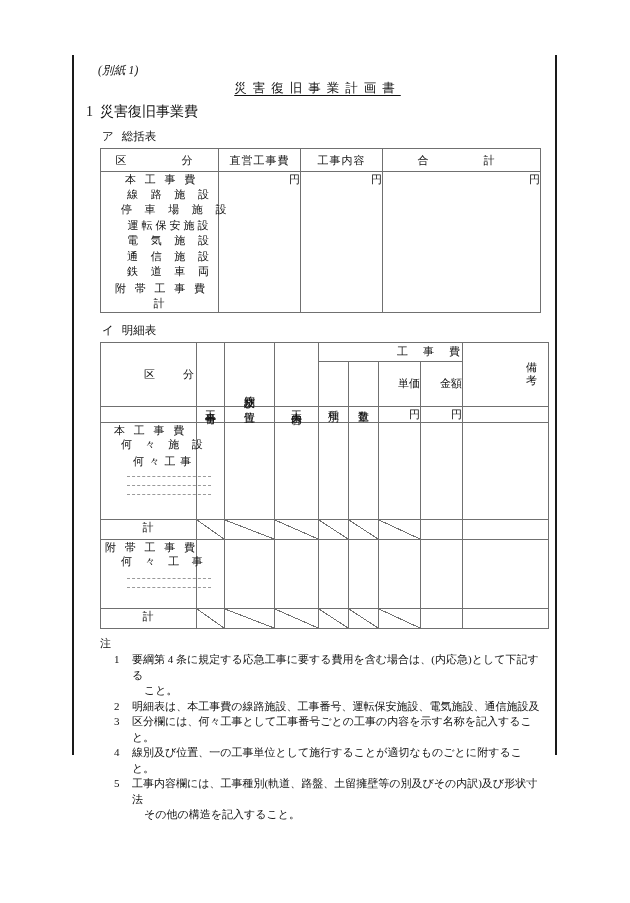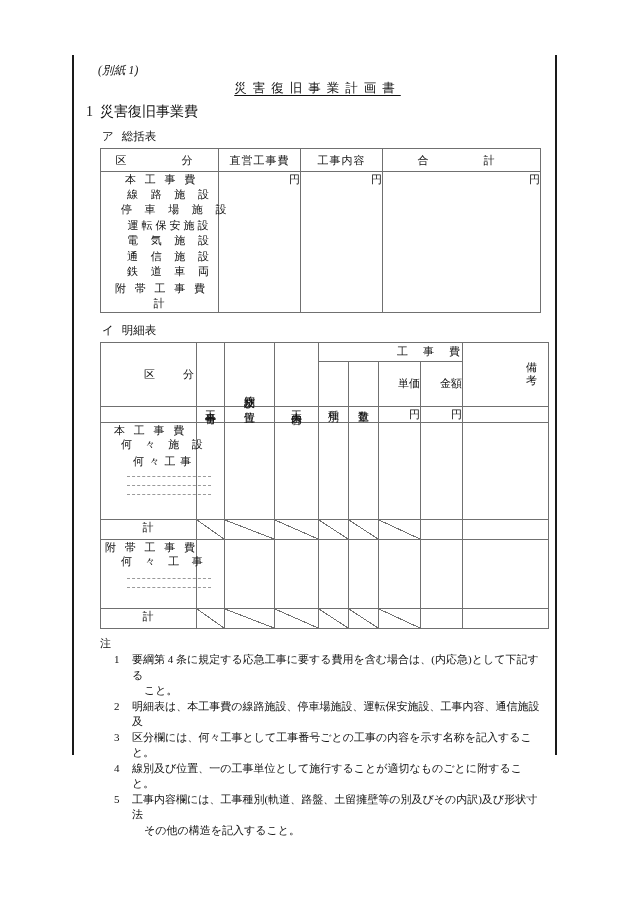--- a/index.html
+++ b/index.html
@@ -352,21 +352,21 @@
   <div id="notes">
     <div class="note-title">注</div>
     <div id="notes-list">
         <div class="note-item">
           <span class="n-num">1</span>
           <span class="n-body">要綱第 4 条に規定する応急工事に要する費用を含む場合は、(内応急)として下記する</span>
         </div>
         <div class="note-cont">こと。</div>
         <div class="note-item">
           <span class="n-num">2</span>
-          <span class="n-body">明細表は、本工事費の線路施設、停車場施設、運転保安施設、工事内容、通信施設及</span>
+          <span class="n-body">明細表は、本工事費の線路施設、工事番号、運転保安施設、電気施設、通信施設及</span>
         </div>
         <div class="note-item">
           <span class="n-num">3</span>
           <span class="n-body">区分欄には、何々工事として工事番号ごとの工事の内容を示す名称を記入すること。</span>
         </div>
         <div class="note-item">
           <span class="n-num">4</span>
           <span class="n-body">線別及び位置、一の工事単位として施行することが適切なものごとに附すること。</span>
         </div>
         <div class="note-item">

